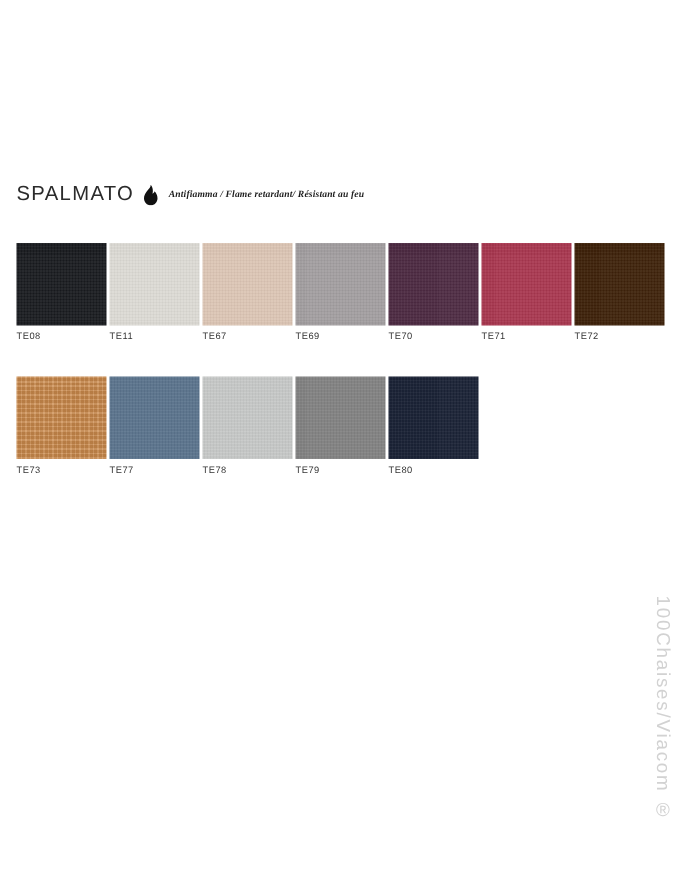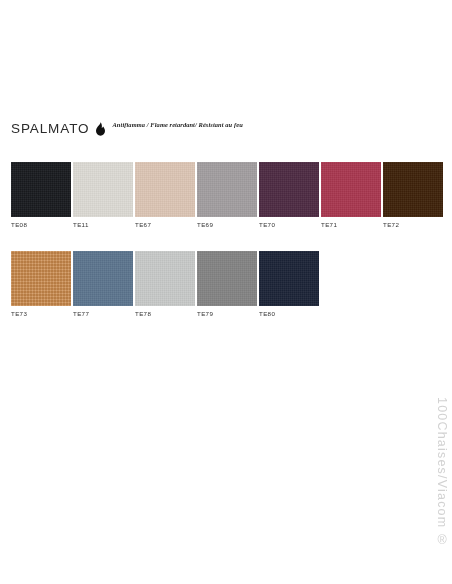--- a/index.html
+++ b/index.html
@@ -19,20 +19,21 @@
     background: #ffffff;
     overflow: hidden;
   }
 
   
   .header {
     position: absolute;
     left: 11px;
     top: 122px;
     display: flex;
+    align-items: flex-end;
     gap: 6px;
     white-space: nowrap;
   }
   .collection-title {
     font-family: "Liberation Sans", sans-serif;
     font-size: 13.5px;
     font-weight: 400;
     letter-spacing: 0.9px;
     color: #2b2b2b;
     line-height: 1;

